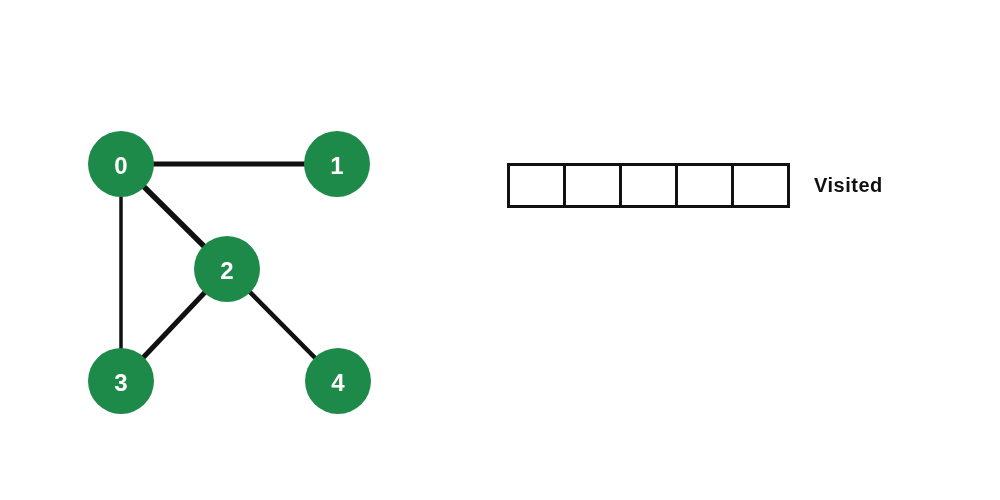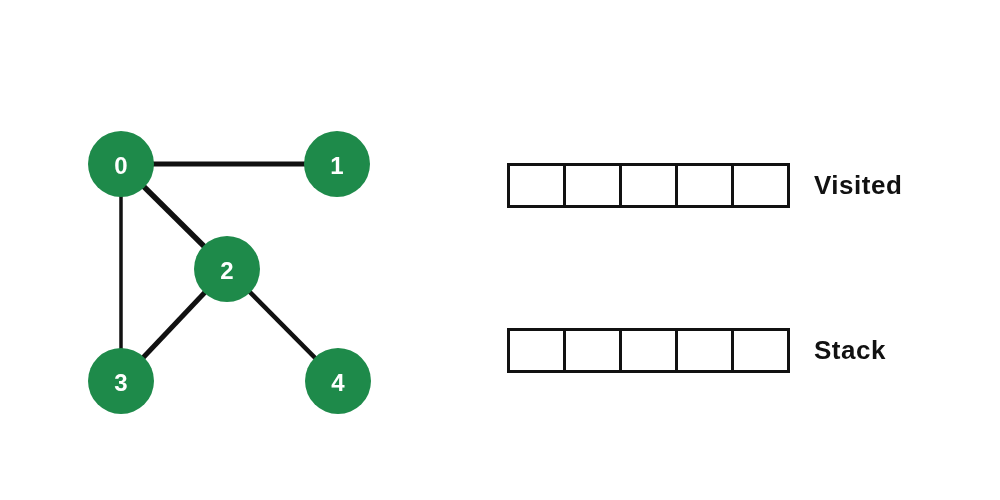--- a/index.html
+++ b/index.html
@@ -43,21 +43,21 @@
     display: flex;
     align-items: center;
     justify-content: center;
     font-weight: 800;
     font-size: 20px;
     color: #111111;
   }
   .cell:first-child { margin-left: 0; }
   .side-label {
     margin-left: 24px;
-    font-size: 26px;
+    font-size: 20px;
     font-weight: 800;
     color: #111111;
     letter-spacing: 0.5px;
     white-space: nowrap;
     text-align: center;
   }
   .title-wrap {
     position: absolute;
     left: 0; top: 456px;
     width: 100%;
@@ -100,25 +100,15 @@
     <div class="cells" id="visited-cells">
         <div class="cell"></div>
         <div class="cell"></div>
         <div class="cell"></div>
         <div class="cell"></div>
         <div class="cell"></div>
       </div>
     <div class="side-label">Visited</div>
   </div>
 
-  <div class="array-group" style="left:507px; top:328px;">
-    <div class="cells" id="stack-cells">
-        <div class="cell"></div>
-        <div class="cell"></div>
-        <div class="cell"></div>
-        <div class="cell"></div>
-        <div class="cell"></div>
-      </div>
-    <div class="side-label">Stack</div>
-  </div>
 
 
 </div>
 
 </body></html>

